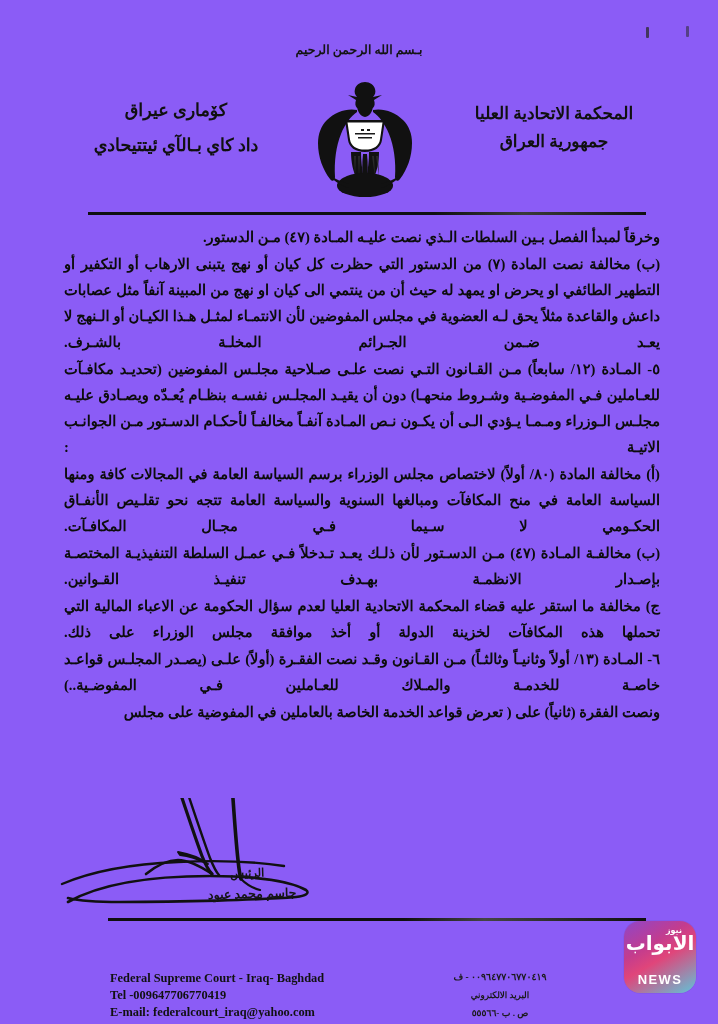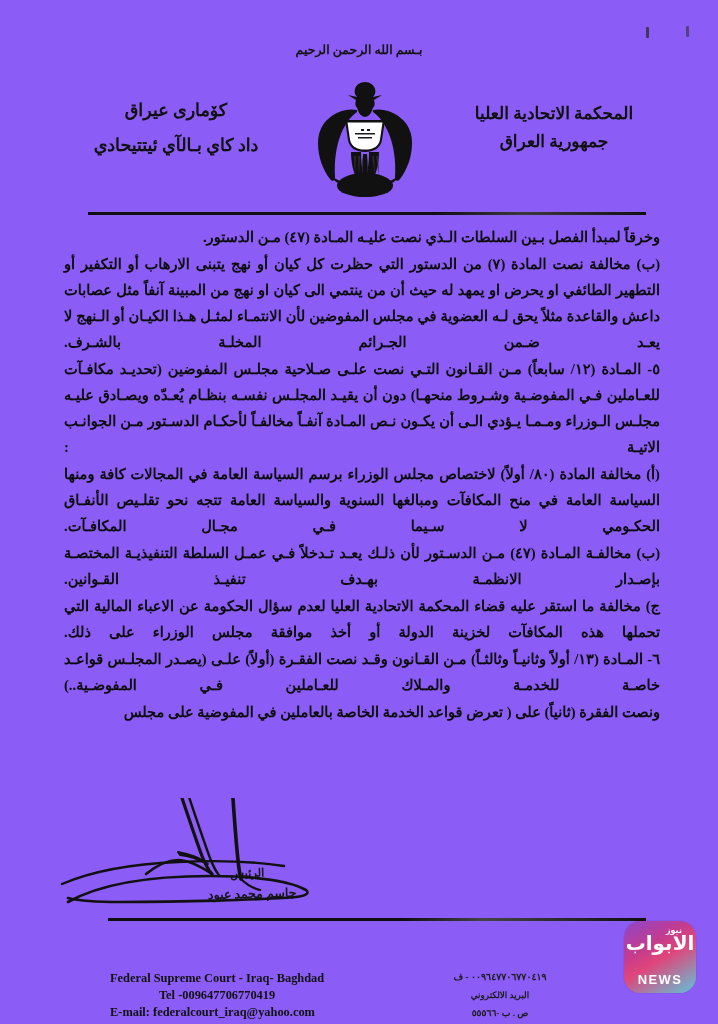--- a/index.html
+++ b/index.html
@@ -153,21 +153,21 @@
     text-align: left;
     font-family: "Liberation Serif", "DejaVu Serif", serif;
   }
   .footer-en div {
     font-weight: 700;
     color: #111;
     line-height: 17px;
     white-space: nowrap;
   }
   .footer-en .f1 { font-size: 12.4px; }
-  .footer-en .f2 { font-size: 12.4px; text-align: center; }
+  .footer-en .f2 { font-size: 12.4px; }
   .footer-en .f3 { font-size: 12.4px; }
   .footer-en .f4 { font-size: 10.6px; padding-left: 3px; }
 
   .footer-ar {
     position: absolute;
     top: 2px; right: 18px;
     width: 300px;
     direction: rtl;
     text-align: center;
   }

